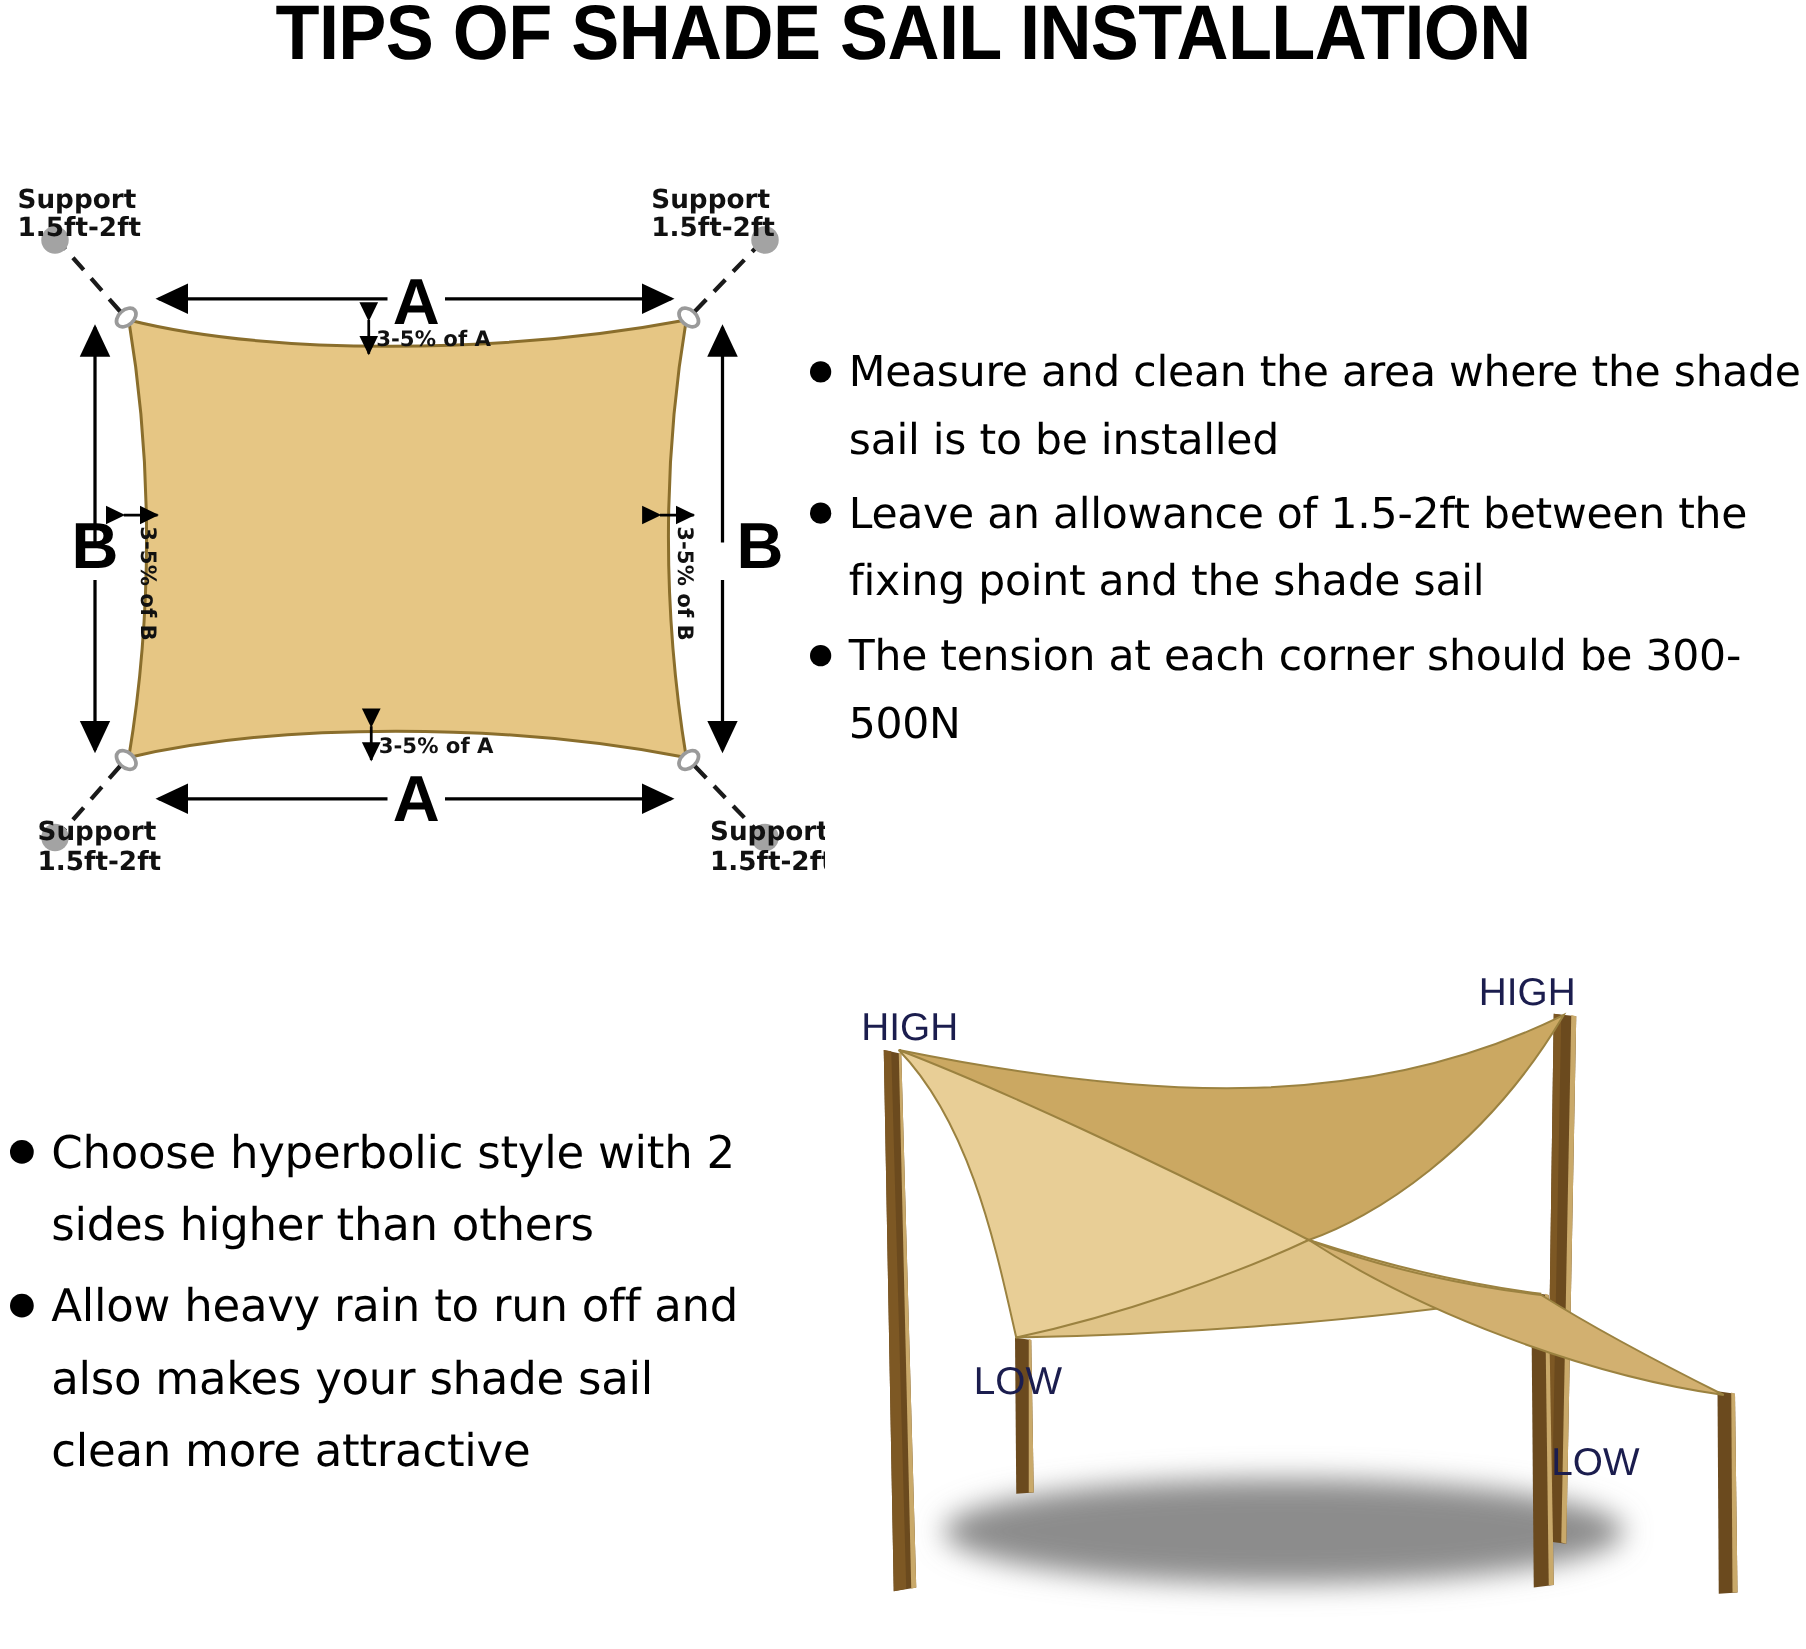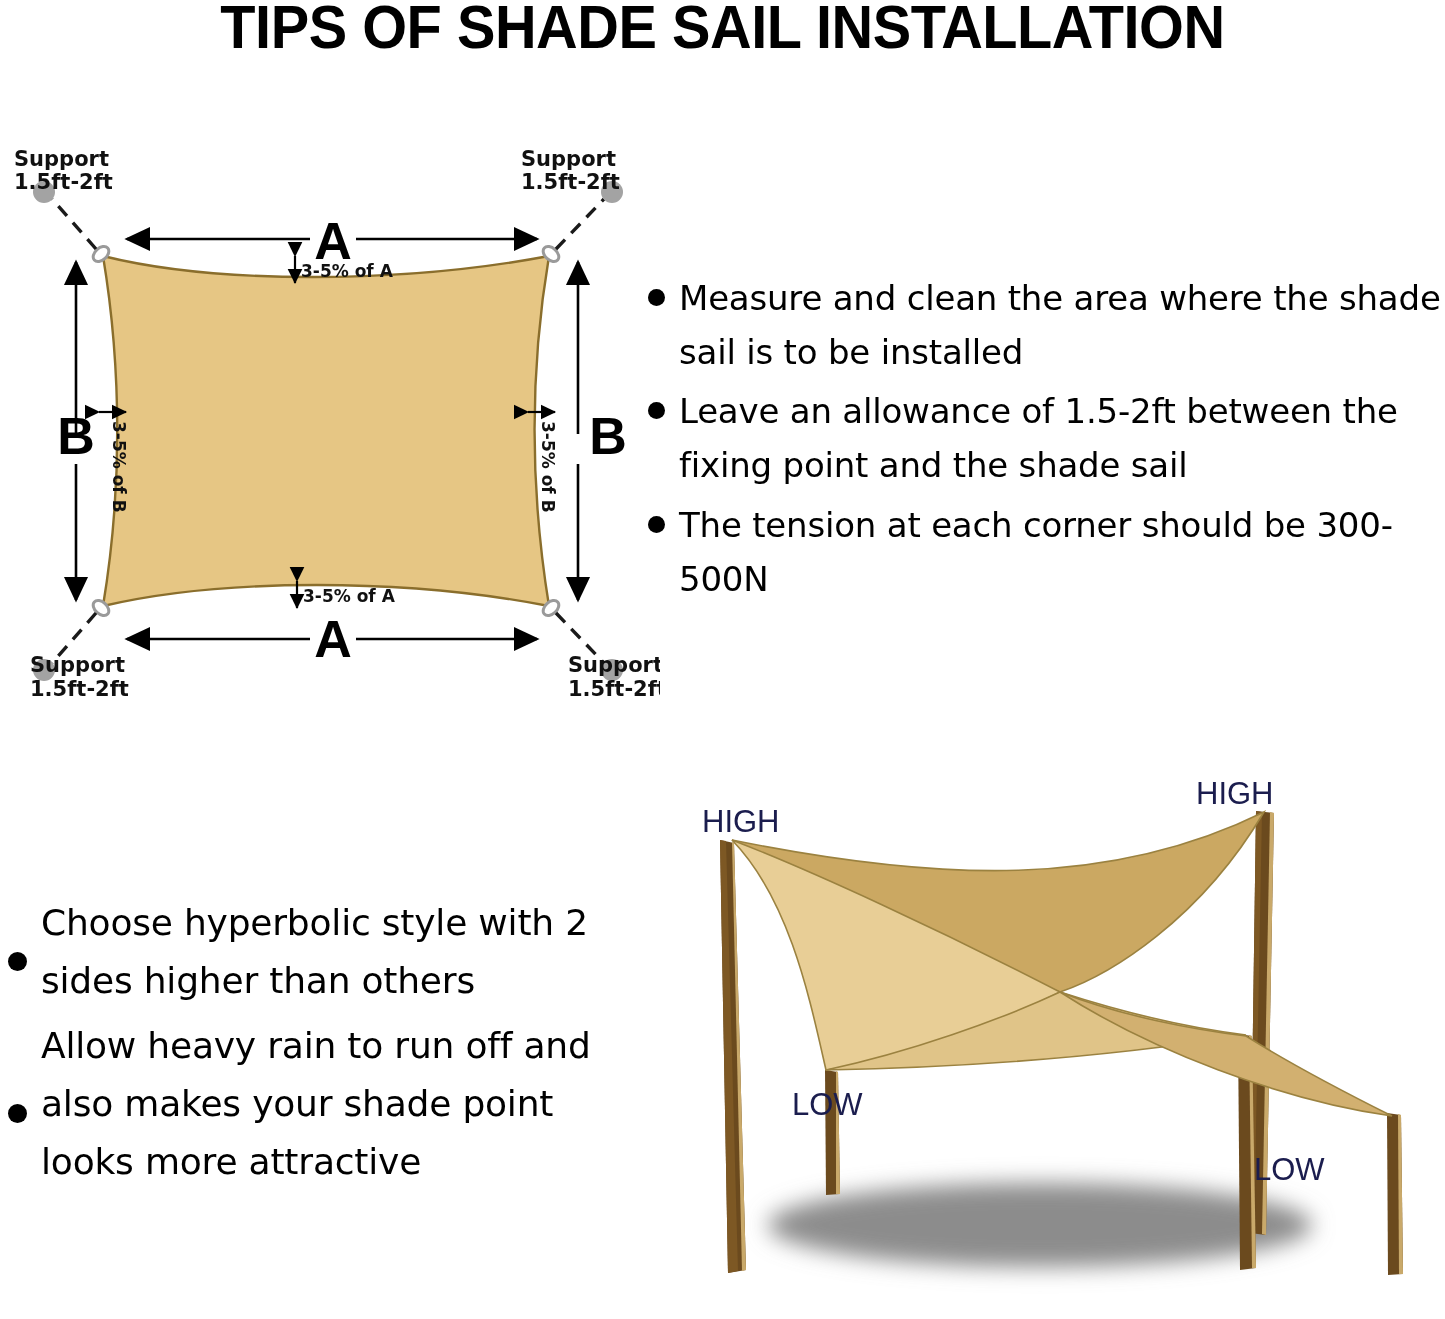--- a/index.html
+++ b/index.html
@@ -38,35 +38,35 @@
     font-size:34px;line-height:1.58;
     font-family:"DejaVu Sans","Liberation Sans",sans-serif;
     letter-spacing:-0.2px;
   }
 
   
   #style-list{
     position:absolute;left:8px;top:894px;width:620px;
   }
   #style-list .bullet-row{
-    display:flex;align-items:center;margin-bottom:6px;
+    display:flex;align-items:flex-start;margin-bottom:6px;
   }
   #style-list .dot{
     flex:0 0 auto;width:19px;height:19px;border-radius:50%;
     background:#000;margin-top:18px;margin-right:14px;
   }
   #style-list .txt{
     font-size:36px;line-height:1.62;
     font-family:"DejaVu Sans","Liberation Sans",sans-serif;
     letter-spacing:-0.2px;
   }
 
   
   #rect-diagram{position:absolute;left:0px;top:144px;width:660px;height:580px;}
-  #sail-diagram{position:absolute;left:640px;top:770px;width:805px;height:549px;}
+  #sail-diagram{position:absolute;left:627px;top:770px;width:805px;height:549px;}
 
   .supp-lab{
     font-family:"DejaVu Sans","Liberation Sans",sans-serif;
     font-size:21px;font-weight:bold;fill:#111;
   }
   .pct-lab{
     font-family:"DejaVu Sans","Liberation Sans",sans-serif;
     font-size:17px;font-weight:bold;fill:#111;
   }
   .dim-lab{
@@ -199,21 +199,21 @@
   </div>
 </div>
 
 <div id="style-list">
   <div class="bullet-row">
     <span class="dot"></span>
     <span class="txt">Choose hyperbolic style with 2 sides higher than others</span>
   </div>
   <div class="bullet-row">
     <span class="dot"></span>
-    <span class="txt">Allow heavy rain to run off and also makes your shade point looks more attractive</span>
+    <span class="txt">Allow heavy rain to run off and also makes your shade sail clean more attractive</span>
   </div>
 </div>
 
 <div id="sail-diagram">
   <svg width="805" height="549" viewBox="0 0 805 549" xmlns="http://www.w3.org/2000/svg">
     <defs>
       <filter id="blur" x="-25%" y="-60%" width="150%" height="240%">
         <feGaussianBlur stdDeviation="11"></feGaussianBlur>
       </filter>
     </defs>

